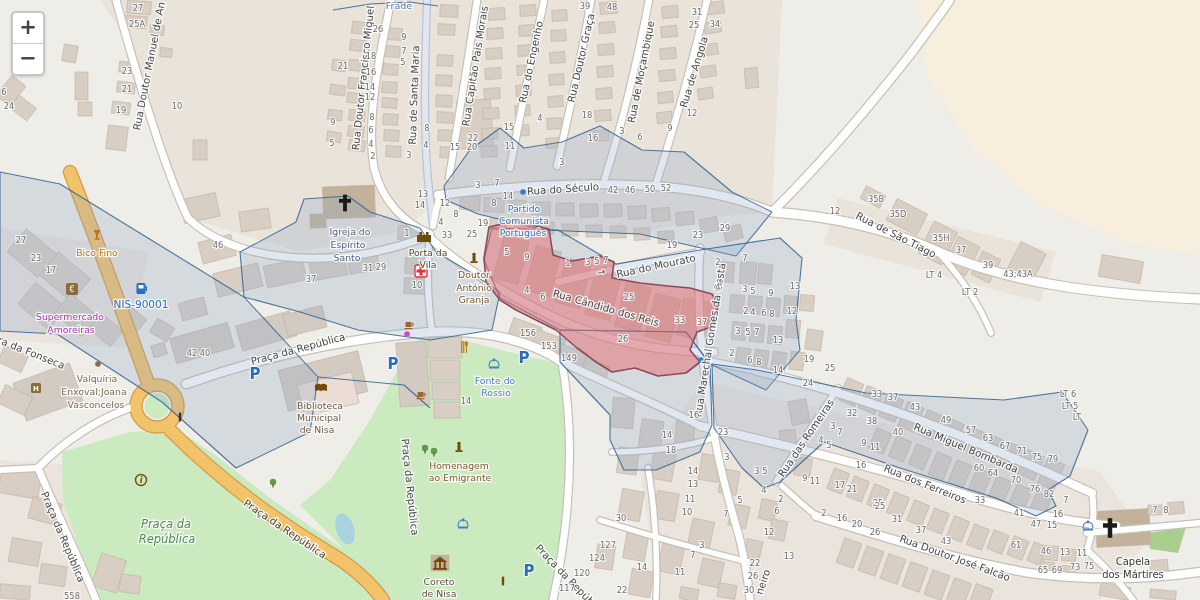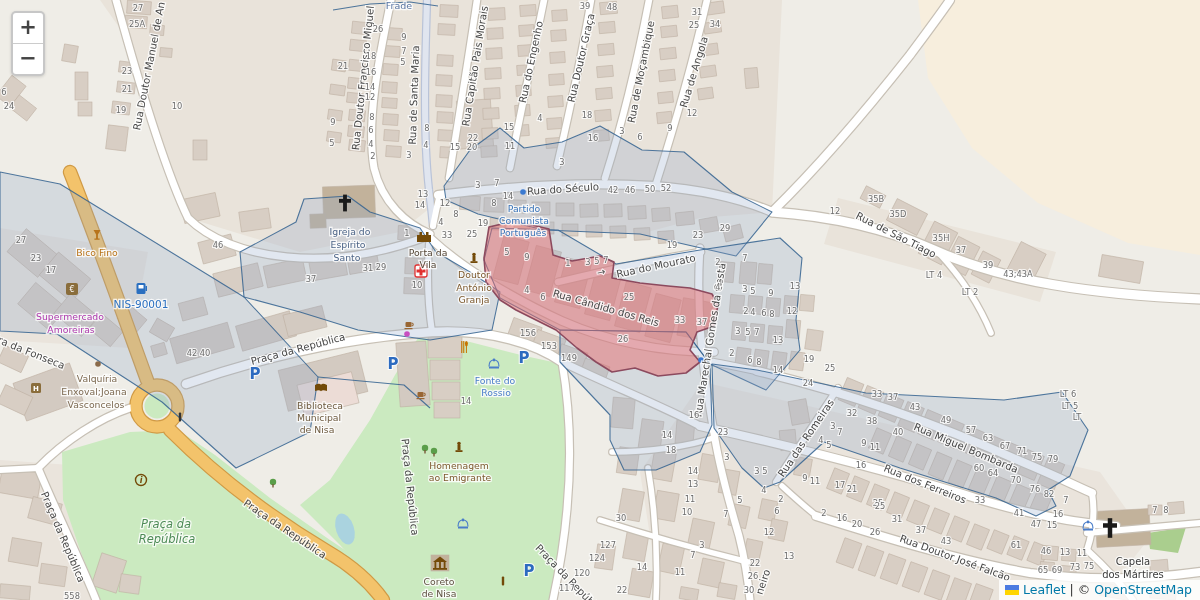--- a/index.html
+++ b/index.html
@@ -777,19 +777,13 @@
         <text transform="translate(621 518) rotate(0)" font-size="8.3" fill="#6d6d6d" text-anchor="middle" dominant-baseline="central" paint-order="stroke" stroke="#ffffff" stroke-width="2.2" stroke-opacity="0.8">30</text>
         <text transform="translate(72 596) rotate(0)" font-size="8.3" fill="#6d6d6d" text-anchor="middle" dominant-baseline="central" paint-order="stroke" stroke="#ffffff" stroke-width="2.2" stroke-opacity="0.8">558</text>
       </g>
     </svg>
 
   <div class="zoom-ctl">
     <a>+</a>
     <a>−</a>
   </div>
 
-  <div class="attrib">
-    <svg class="flag" width="14" height="10">
-      <rect width="14" height="5" y="0" fill="#4C7BE1"></rect>
-      <rect width="14" height="5" y="5" fill="#FFD500"></rect>
-    </svg><a>Leaflet</a><span> | © </span><a>OpenStreetMap</a>
-  </div>
 </div>
 
 </body></html>

